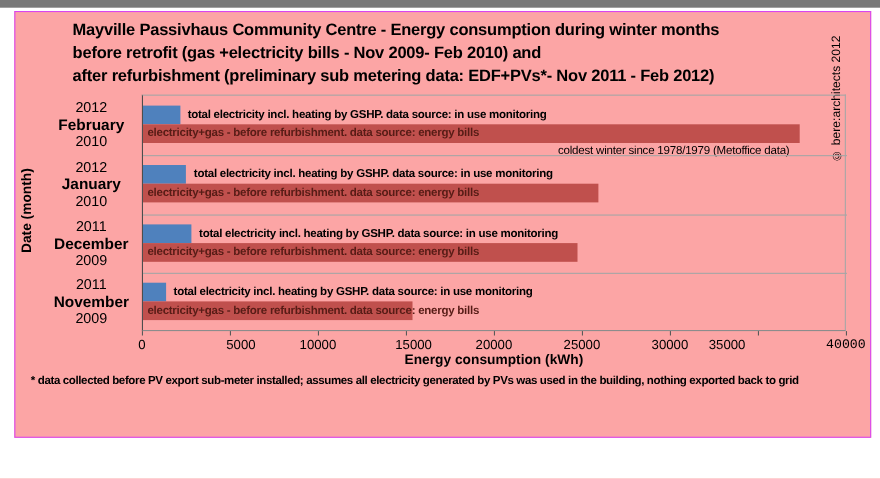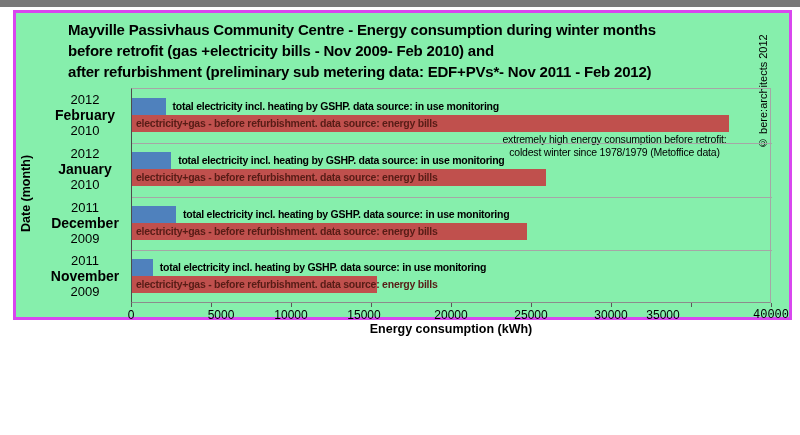--- a/index.html
+++ b/index.html
@@ -3,22 +3,22 @@
 <meta charset="utf-8">
 <style>
   * { margin:0; padding:0; box-sizing:border-box; }
   body {
     width:800px; height:435px; position:relative; background:#ffffff;
     font-family:"Liberation Sans", sans-serif; color:#000;
     overflow:hidden;
   }
   .top-strip { position:absolute; left:0; top:0; width:800px; height:7px; background:#787878; }
   .frame {
-    position:absolute; left:13px; top:10px; width:779px; height:310px;
-    border:3px solid #d946ef; background:#86efac;
+    position:absolute; left:13px; top:10px; width:779px; height:388px;
+    border:1px solid #d946ef; background:#fca5a5;
   }
   .title {
     position:absolute; left:52px; top:6px; width:660px;
     font-size:15px; font-weight:bold; line-height:21px; letter-spacing:-0.2px;
   }
   .copyright {
     position:absolute; left:741px; top:20px; height:116px;
     writing-mode:vertical-rl; transform:rotate(180deg);
     font-size:11px; white-space:nowrap;
   }
@@ -101,21 +101,20 @@
       </div>
       <div class="cat-group" style="top: 164px;">
         <div class="cat-year">2011</div>
         <div class="cat-month">November</div>
         <div class="cat-year">2009</div>
       </div>
     </div>
 
   <div class="plot">
     <div class="annotation">
-      <div>extremely high energy consumption before retrofit:</div>
       <div>coldest winter since 1978/1979 (Metoffice data)</div>
     </div>
   <div class="bar bar-after" style="top: 9px; width: 33.6px;"></div>
       <div class="bar-label lbl-after" style="top: 9px; left: 40.6px;">total electricity incl. heating by GSHP.  data source: in use monitoring</div>
       <div class="bar bar-before" style="top: 26px; width: 596.8px;"></div>
       <div class="bar-label lbl-before" style="top: 26px; left: 0px;">electricity+gas - before refurbishment. data source: energy bills</div>
       <div class="separator" style="top: 54px;"></div>
       <div class="bar bar-after" style="top: 63px; width: 39.2px;"></div>
       <div class="bar-label lbl-after" style="top: 63px; left: 46.2px;">total electricity incl. heating by GSHP.  data source: in use monitoring</div>
       <div class="bar bar-before" style="top: 80px; width: 414.4px;"></div>
@@ -133,29 +132,30 @@
     </div>
 
   <div class="xticks">
       <div class="tick-mark" style="left: 0px;"></div>
       <div class="tick-label" style="left: -30px;">0</div>
       <div class="tick-mark" style="left: 80px;"></div>
       <div class="tick-label" style="left: 60px;">5000</div>
       <div class="tick-mark" style="left: 160px;"></div>
       <div class="tick-label" style="left: 130px;">10000</div>
       <div class="tick-mark" style="left: 240px;"></div>
-      <div class="tick-label" style="left: 203px;">15000</div>
+      <div class="tick-label" style="left: 217px;">15000</div>
       <div class="tick-mark" style="left: 320px;"></div>
       <div class="tick-label" style="left: 290px;">20000</div>
       <div class="tick-mark" style="left: 400px;"></div>
       <div class="tick-label" style="left: 370px;">25000</div>
       <div class="tick-mark" style="left: 480px;"></div>
       <div class="tick-label" style="left: 450px;">30000</div>
       <div class="tick-mark" style="left: 560px;"></div>
       <div class="tick-label" style="left: 502px;">35000</div>
       <div class="tick-mark" style="left: 640px;"></div>
       <div class="tick-label" style="left: 610px; font-family: Liberation Mono, monospace;">40000</div>
     </div>
 
   <div class="xlabel">Energy consumption (kWh)</div>
 
+  <div class="footnote">* data collected before PV export sub-meter installed; assumes all electricity generated by PVs was used in the building, nothing exported back to grid</div>
 
 </div>
 
 </body></html>

